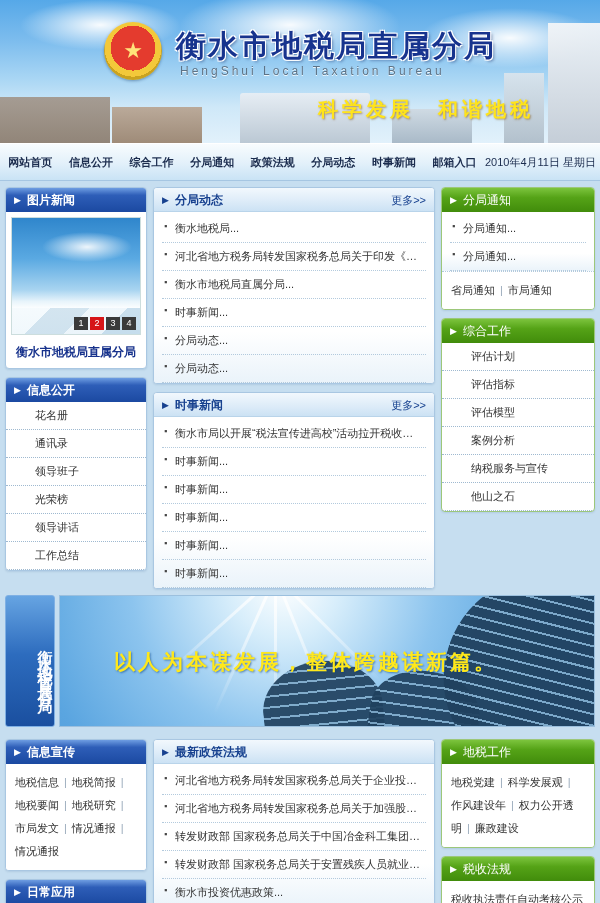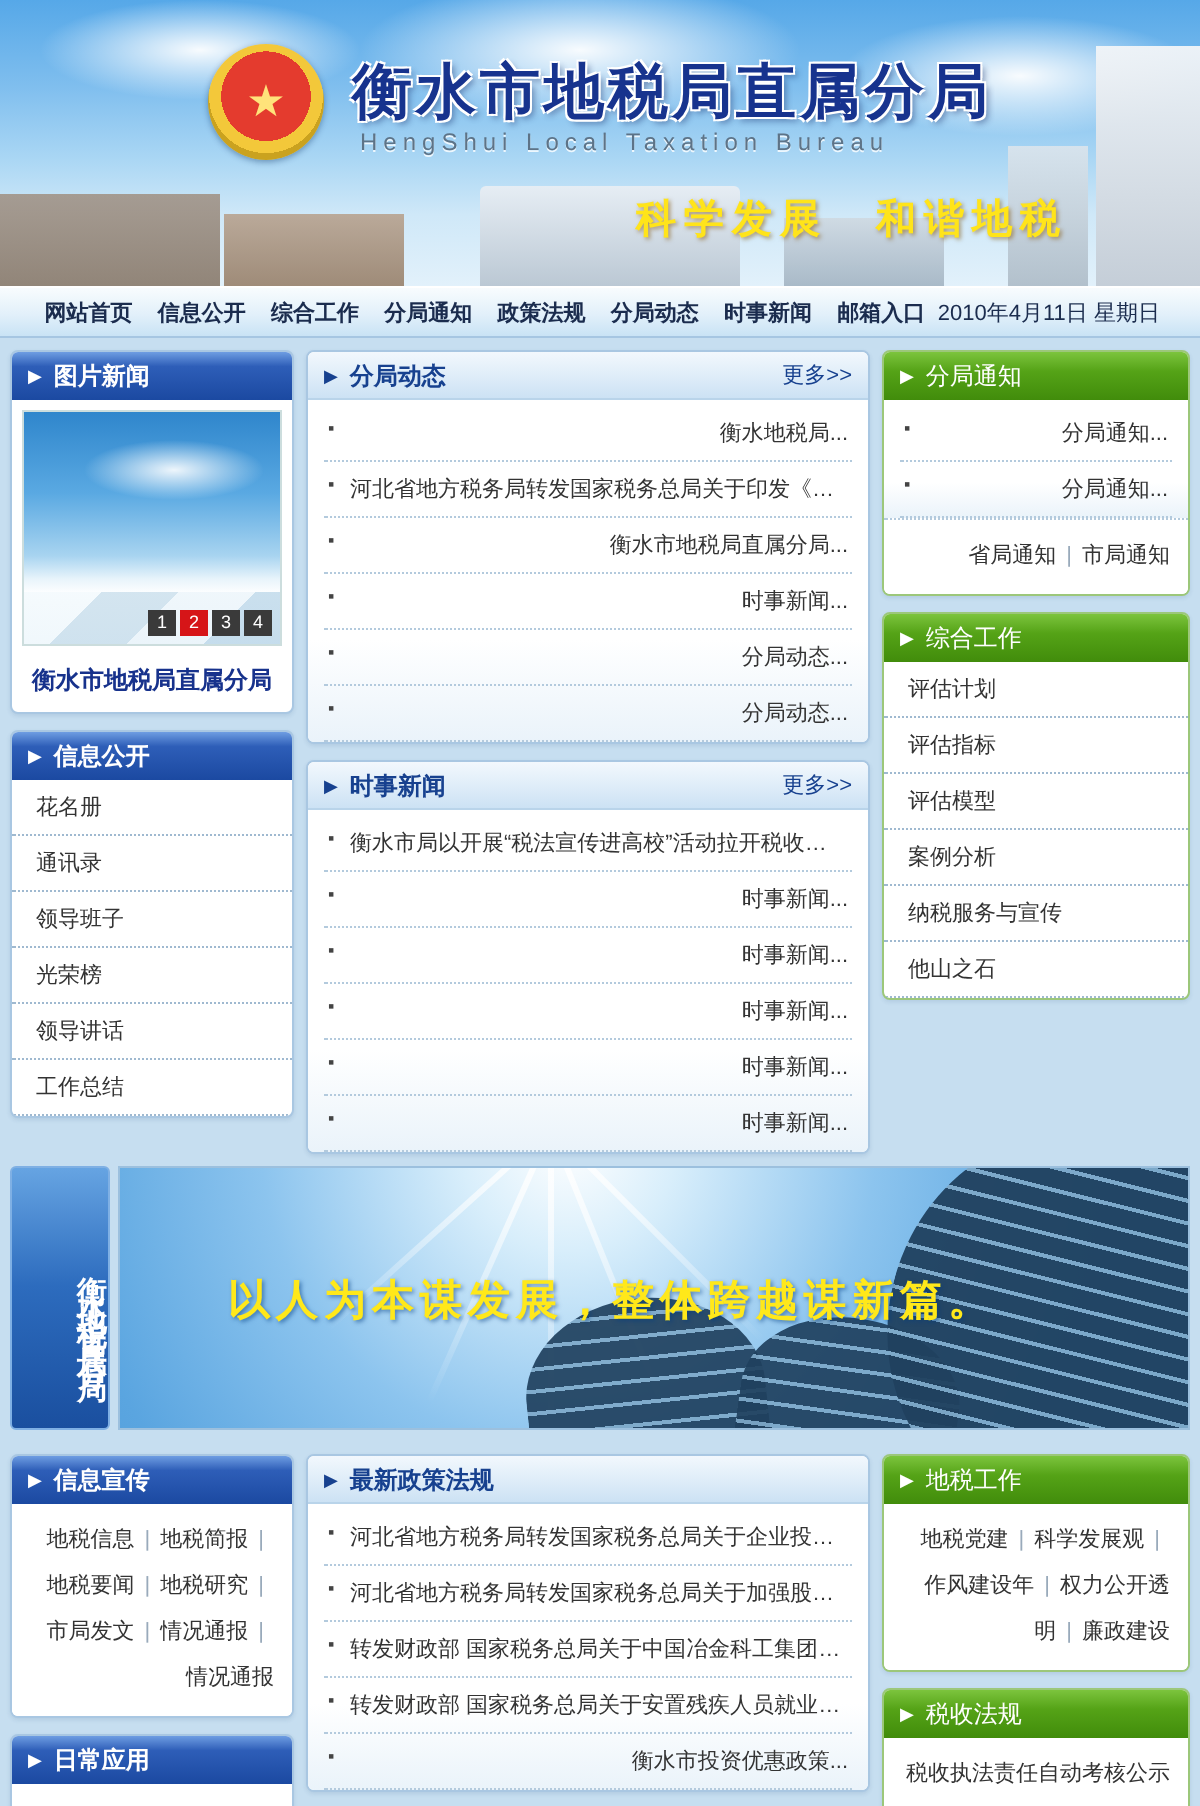--- a/index.html
+++ b/index.html
@@ -27,22 +27,22 @@
     box-shadow:0 1px 3px rgba(0,40,90,.4); display:flex; align-items:center; justify-content:center; }
   .emblem span { color:#ffe37a; font-size:22px; line-height:1; }
   .title-cn { position:absolute; left:176px; top:26px; font-size:30px; font-weight:bold; color:#17338e; letter-spacing:2px;
     text-shadow:-1px -1px 0 #fff,1px -1px 0 #fff,-1px 1px 0 #fff,1px 1px 0 #fff,2px 2px 3px rgba(20,40,100,.45); }
   .title-en { position:absolute; left:180px; top:64px; font-size:12px; color:#5d7387; letter-spacing:3px;
     text-shadow:0 1px 0 rgba(255,255,255,.8); }
   .hdr-slogan { position:absolute; left:318px; top:96px; font-size:20px; font-weight:bold; color:#ffe41a;
     letter-spacing:4px; text-shadow:1px 1px 2px rgba(130,80,0,.55); white-space:nowrap; }
 
   
-  .nav { height:26px; background:linear-gradient(180deg,#f8fcfe 0%,#e2f0fa 55%,#c9e3f5 100%);
-    border-top:1px solid #fff; border-bottom:1px solid #a6c6e2; display:flex; align-items:center; padding:0 16px; }
+  .nav { height:38px; background:linear-gradient(180deg,#f8fcfe 0%,#e2f0fa 55%,#c9e3f5 100%);
+    border-top:1px solid #fff; border-bottom:1px solid #a6c6e2; display:flex; align-items:center; padding:0 0; }
   .nav-items { display:flex; flex:1; justify-content:space-around; align-items:center; }
   .nav-link { font-size:11px; color:#1b2c4e; text-decoration:none; font-weight:bold; padding:0 4px; cursor:pointer; }
   .nav-date { font-size:11px; color:#1b2c4e; padding-right:4px; white-space:nowrap; }
 
   
   .cols { display:flex; gap:6px; padding:6px 5px; align-items:flex-start; }
   .col-l { width:142px; flex:none; }
   .col-m { flex:1; min-width:0; }
   .col-r { width:154px; flex:none; }
 
@@ -54,27 +54,27 @@
   .blue-hdr { height:24px; line-height:24px; padding:0 8px; color:#fff; font-weight:bold; font-size:12px;
     background:linear-gradient(180deg,#6e9de2 0%,#2e5eb8 30%,#1b49a1 100%); }
   .grn-hdr  { height:24px; line-height:24px; padding:0 8px; color:#fff; font-weight:normal; font-size:12px;
     background:linear-gradient(180deg,#7cc43d 0%,#55a317 40%,#418c0b 100%); }
   .lt-hdr   { height:24px; line-height:24px; padding:0 8px; color:#17418f; font-weight:bold; font-size:12px;
     background:linear-gradient(180deg,#f2f8fd 0%,#dcebf8 60%,#cce2f4 100%); border-bottom:1px solid #b9d4ea; }
   .arr { font-size:9px; margin-right:6px; vertical-align:1px; }
   .more { float:right; font-size:11px; font-weight:normal; color:#17418f; text-decoration:none; cursor:pointer; }
 
   ul { list-style:none; }
-  .menu li { border-bottom:1px dotted #9fb9d0; padding:6px 12px; font-size:11px; color:#333; cursor:pointer; }
-  .news { padding:3px 8px 0; background:linear-gradient(180deg,#fff 70%,#eaf3fa 100%);text-align:right; }
+  .menu li { border-bottom:1px dotted #9fb9d0; padding:6px 29px; font-size:11px; color:#333; cursor:pointer; }
+  .news { padding:3px 8px 0; background:linear-gradient(180deg,#fff 70%,#eaf3fa 100%); }
   .news li { border-bottom:1px dotted #b3cadd; padding:6px 2px 6px 13px; position:relative; font-size:11px; color:#333;
     white-space:nowrap; overflow:hidden; text-overflow:ellipsis; cursor:pointer; }
   .news li::before { content:"▪"; position:absolute; left:2px; top:6px; font-size:9px; color:#444; }
 
-  .linkline { padding:7px 9px; font-size:11px; line-height:2.1; color:#333; background:#fff;text-align:right; }
+  .linkline { padding:7px 9px; font-size:11px; line-height:2.1; color:#333; background:#fff; }
   .linkline a { color:#333; text-decoration:none; cursor:pointer; }
   .linkline a + a::before { content:"|"; color:#9ab; margin:0 5px; }
   .sep-top { border-top:1px dotted #b3cadd; }
 
   
   .photo { position:relative; height:118px; margin:5px; border:1px solid #cdd;
     background:linear-gradient(180deg,#2f86cc 0%,#5aa9e2 35%,#a8d4f0 62%,#e8f4fb 72%,#fdfeff 78%,#cfe4f2 100%); }
   .photo::before { content:""; position:absolute; left:30px; top:14px; width:90px; height:30px; border-radius:50%;
     background:radial-gradient(closest-side,rgba(255,255,255,.9),rgba(255,255,255,0)); }
   .photo::after { content:""; position:absolute; left:0; right:0; bottom:0; height:26px;

